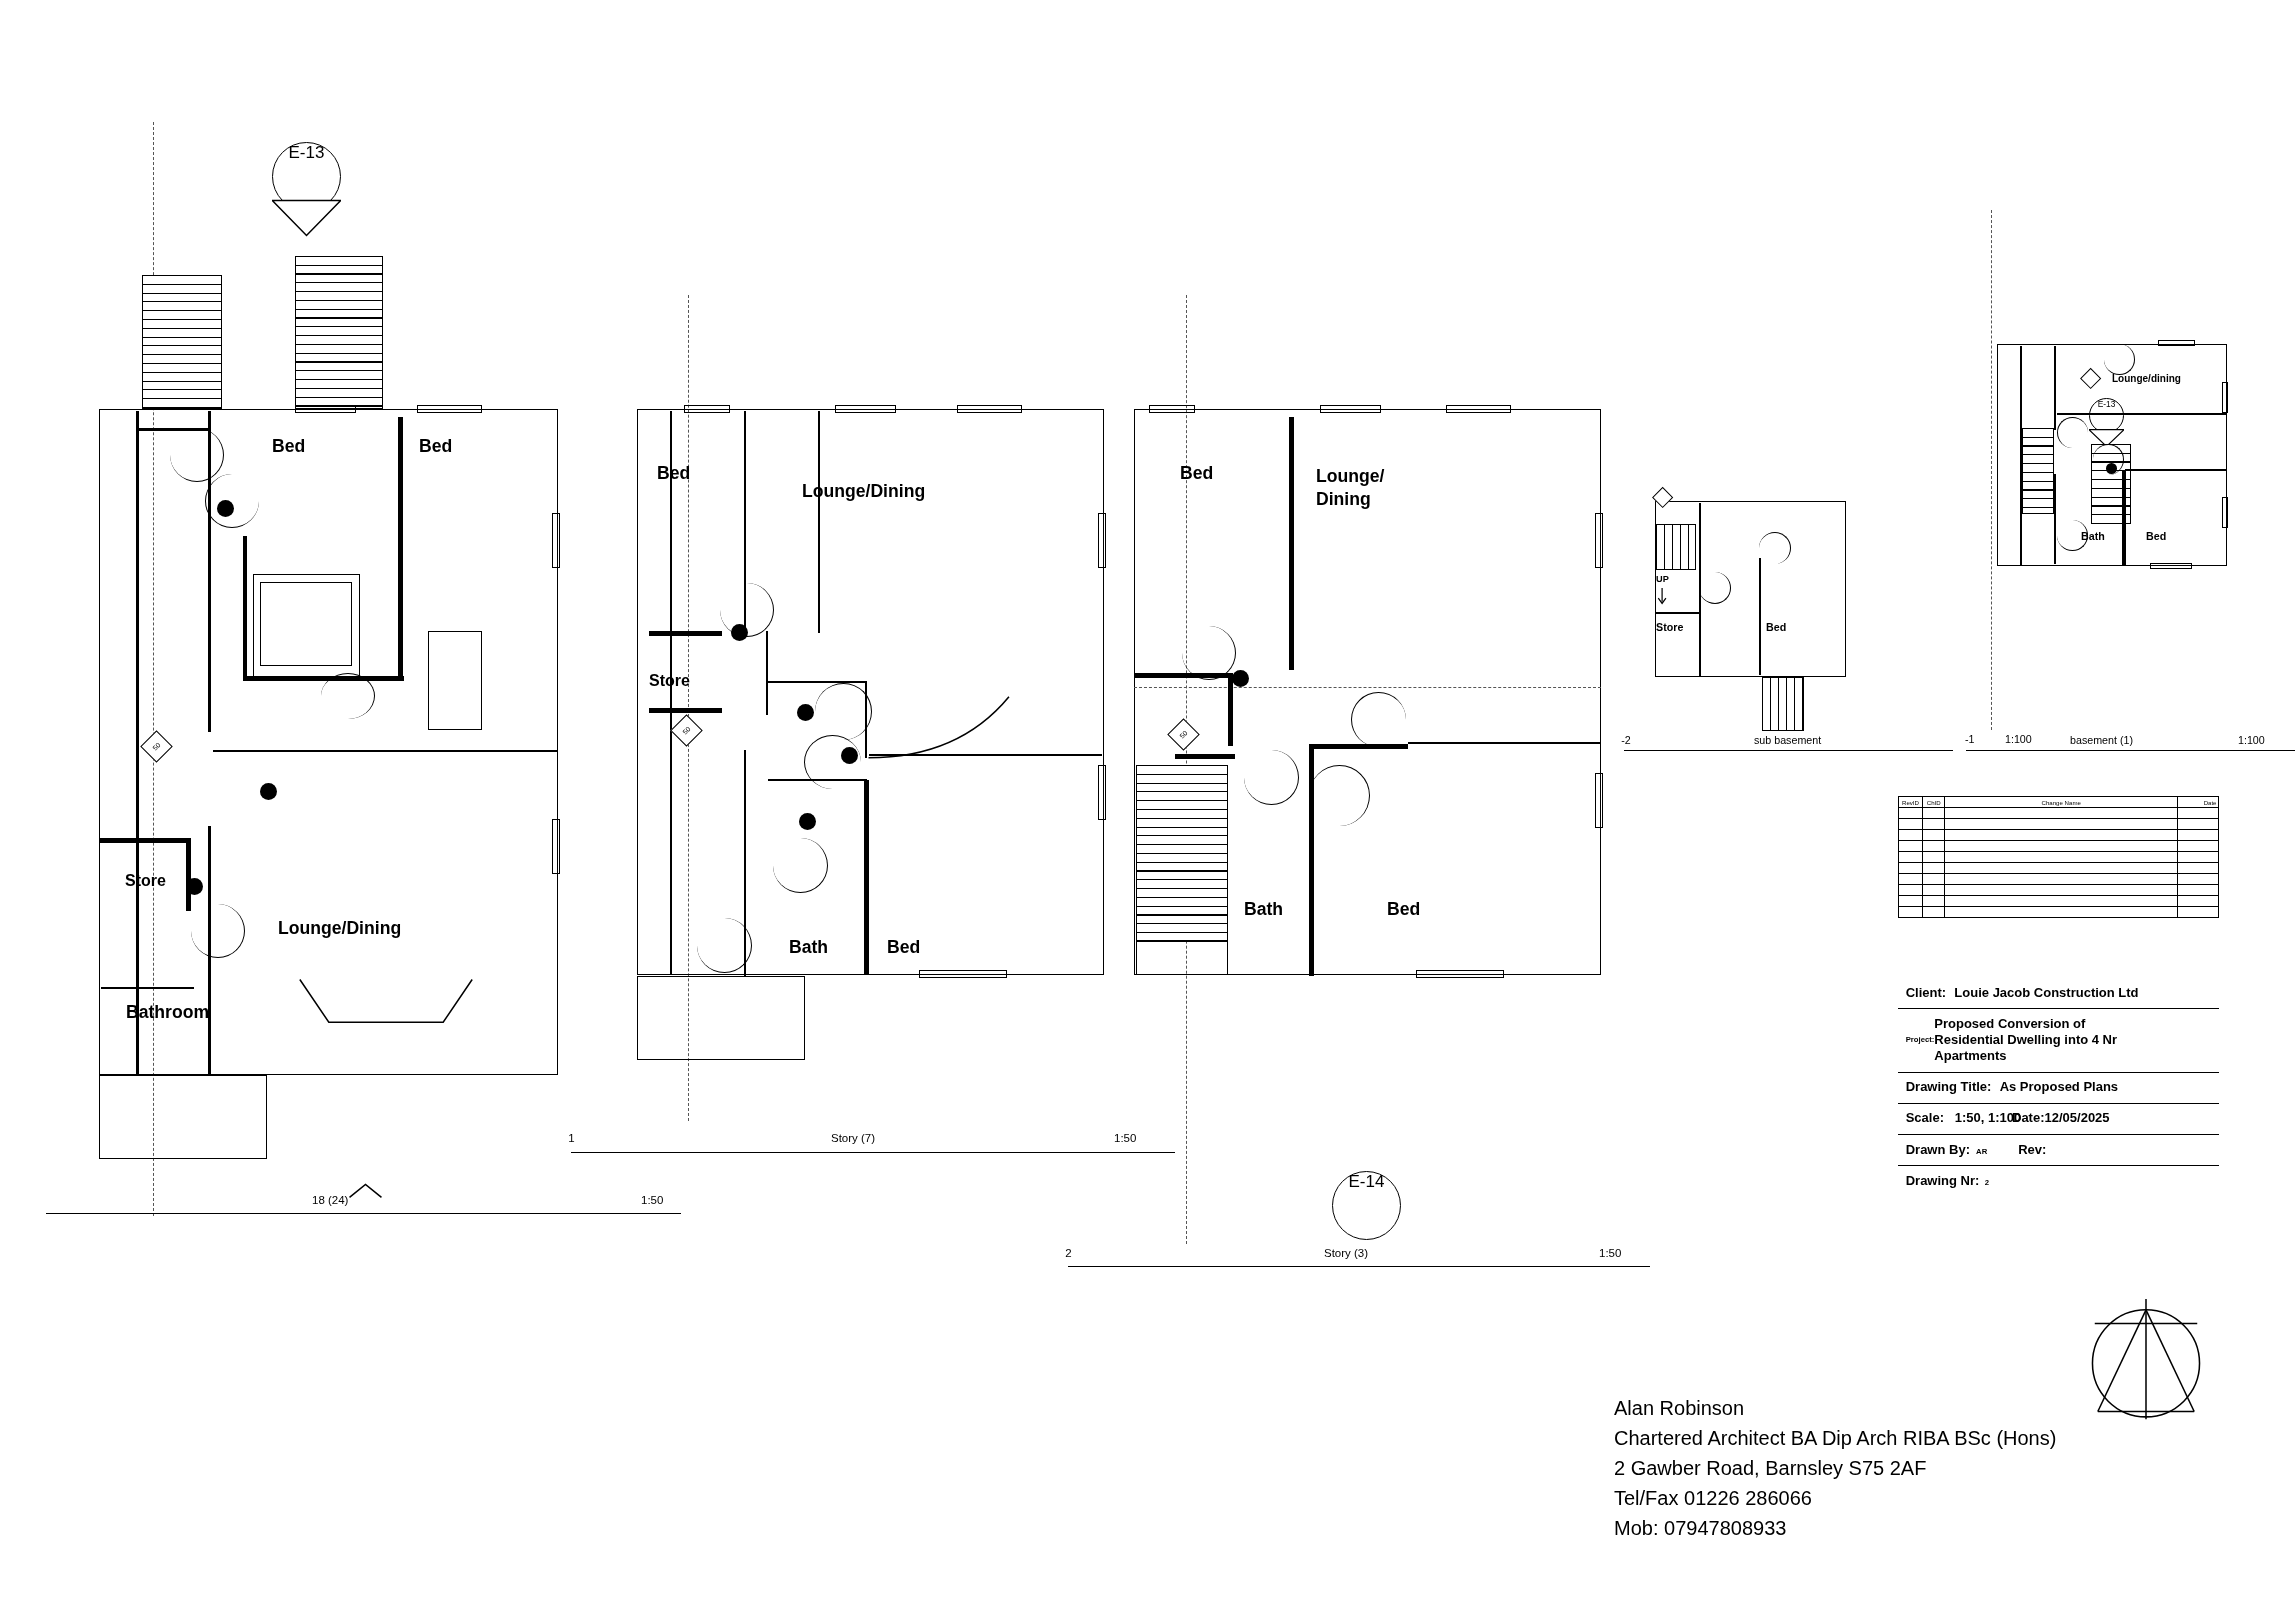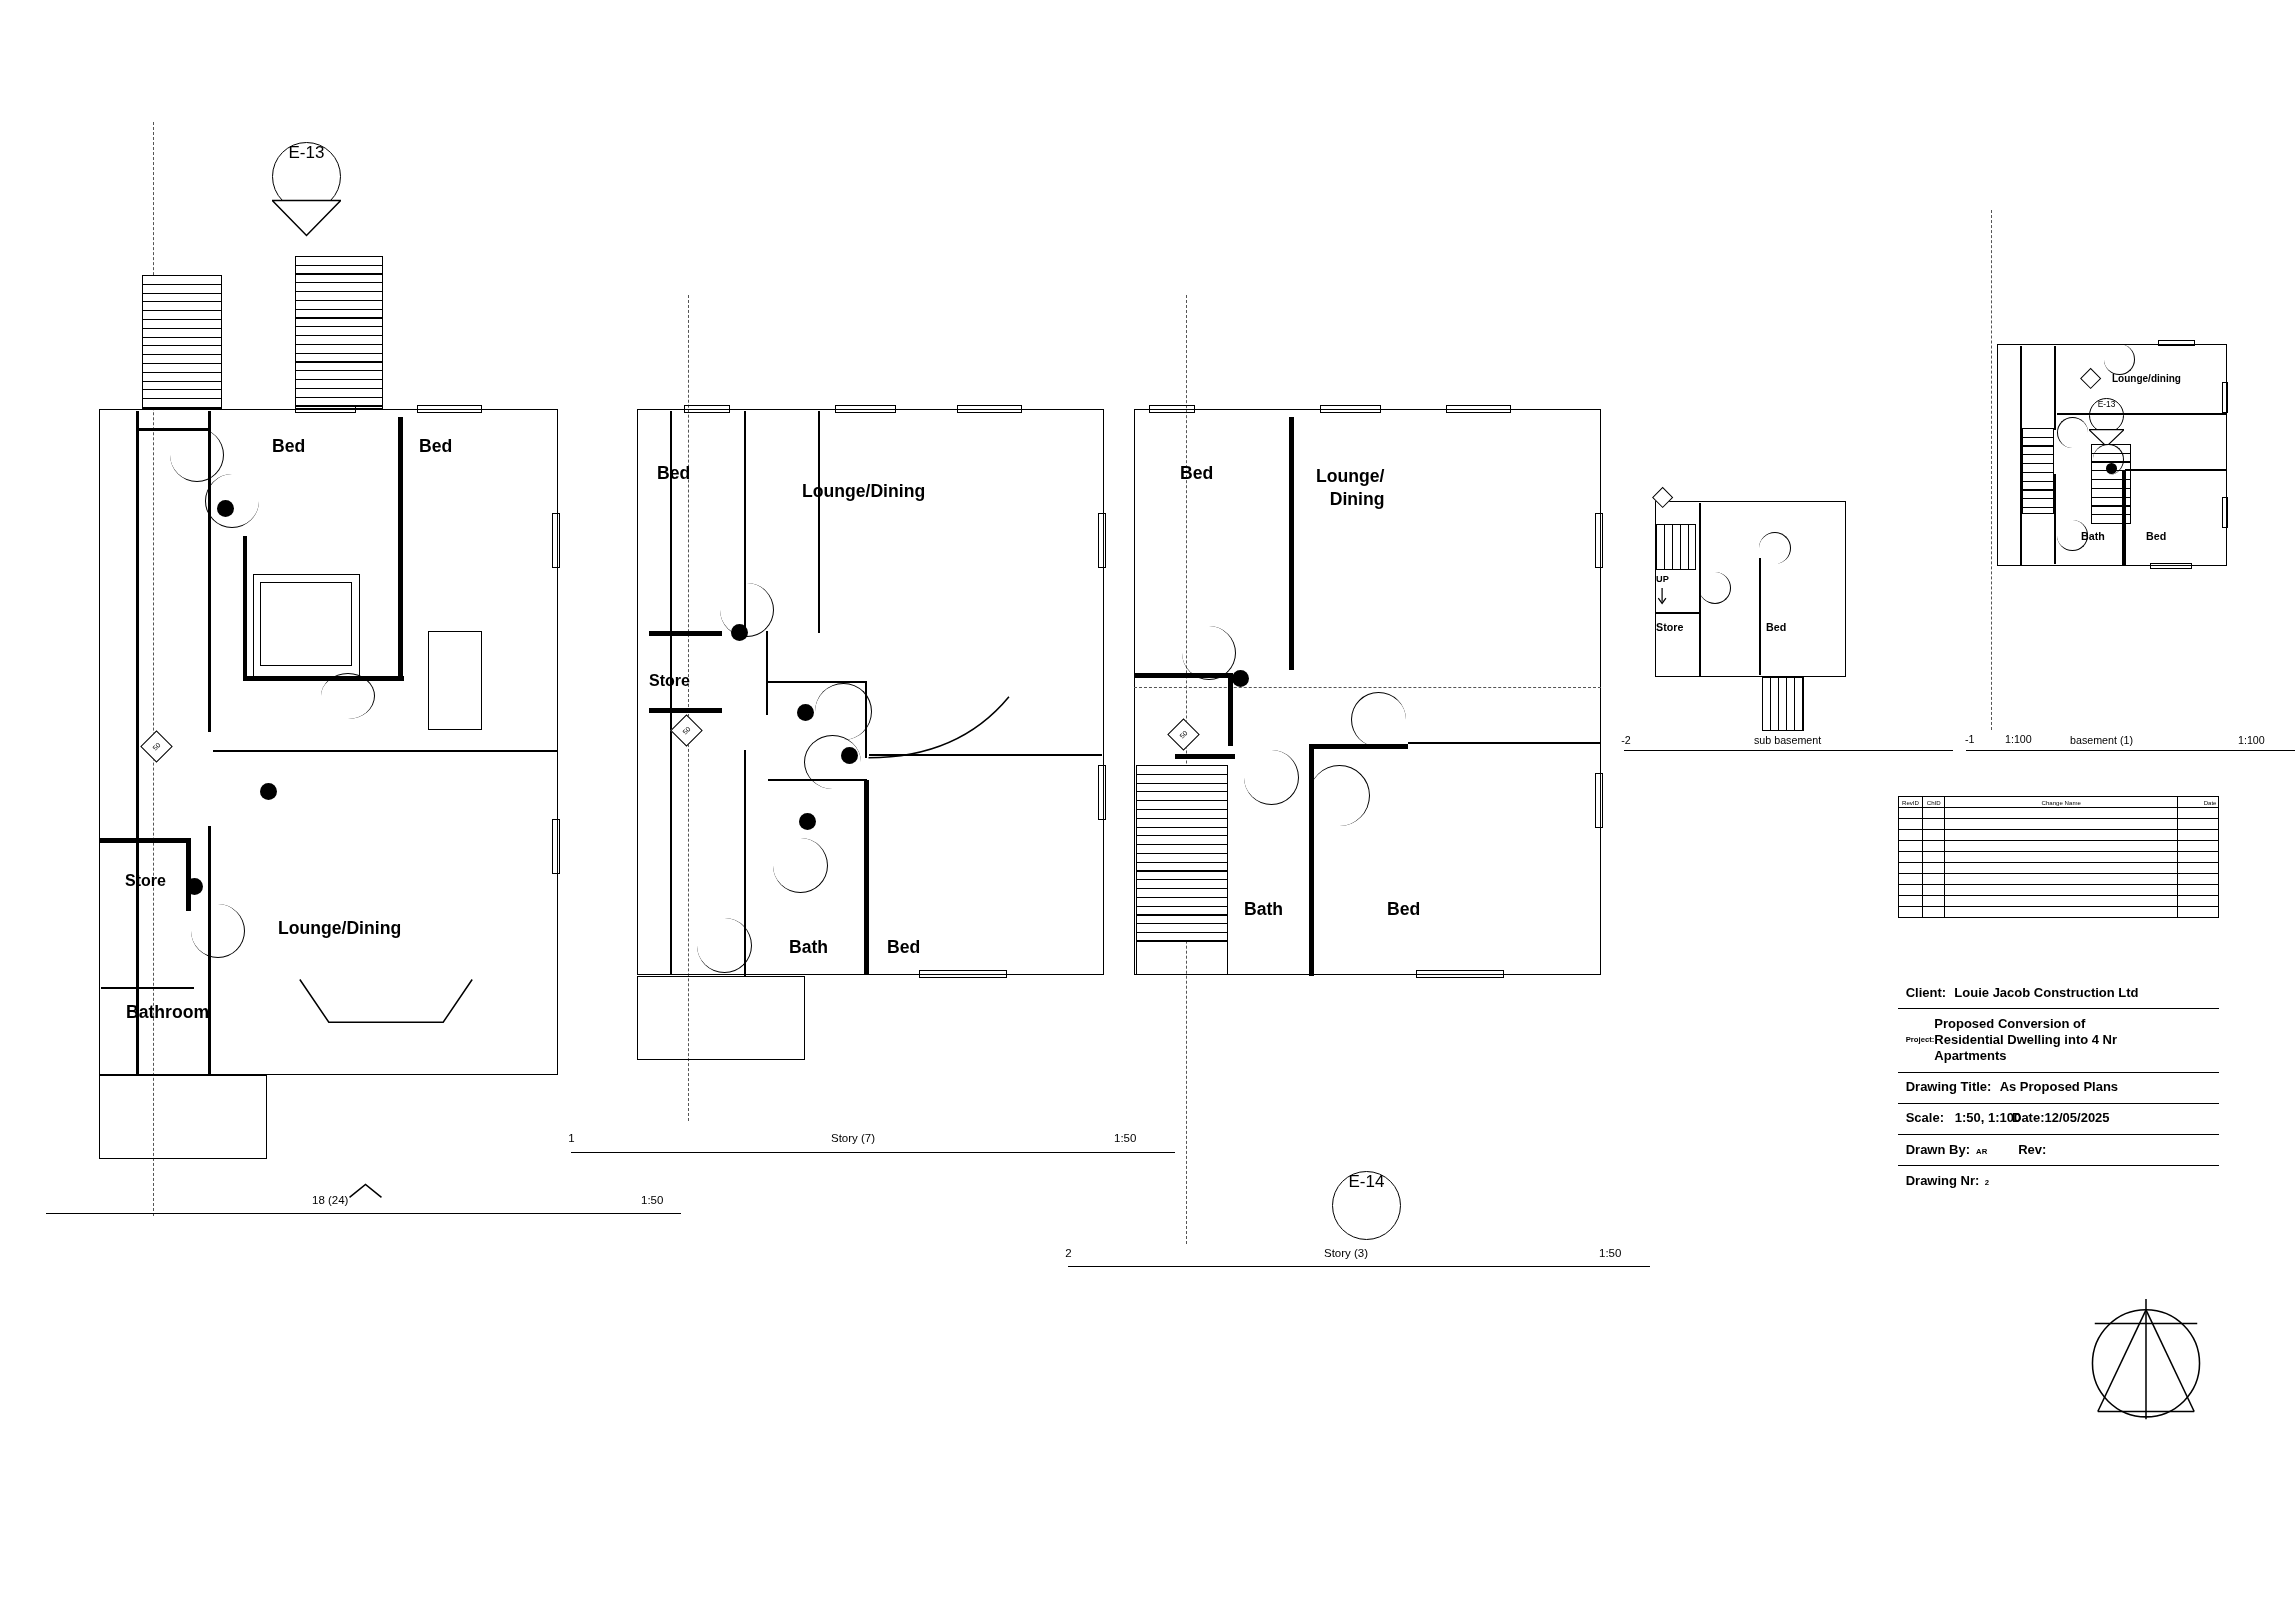--- a/index.html
+++ b/index.html
@@ -43,21 +43,20 @@
     border-left: 1.1px dashed #555;
   }
   .dash-h {
     position: absolute;
     border-top: 1.1px dashed #555;
   }
   .lbl {
     position: absolute;
     font-weight: bold;
     white-space: nowrap;
-    text-align: right;
   }
   .dot {
     position: absolute;
     border-radius: 50%;
     background: #000;
   }
   .swing {
     position: absolute;
     border: 1.1px solid #000;
     border-radius: 50%;
@@ -572,15 +571,22 @@
 
   <svg class="compass-rose" viewBox="0 0 170 170">
     <circle cx="85" cy="92" r="70" fill="none" stroke="#000" stroke-width="2"></circle>
     <line x1="85" y1="8" x2="85" y2="165" stroke="#000" stroke-width="2"></line>
     <line x1="85" y1="22" x2="22" y2="155" stroke="#000" stroke-width="2"></line>
     <line x1="85" y1="22" x2="148" y2="155" stroke="#000" stroke-width="2"></line>
     <line x1="22" y1="155" x2="148" y2="155" stroke="#000" stroke-width="2"></line>
     <line x1="18" y1="40" x2="152" y2="40" stroke="#000" stroke-width="2"></line>
   </svg>
 
+  <div class="firm">
+    <div>Alan Robinson</div>
+    <div>Chartered Architect BA Dip Arch RIBA BSc (Hons)</div>
+    <div>2 Gawber Road, Barnsley S75 2AF</div>
+    <div>Tel/Fax 01226 286066</div>
+    <div>Mob: 07947808933</div>
+  </div>
 
 </div>
 
 
 </body></html>

